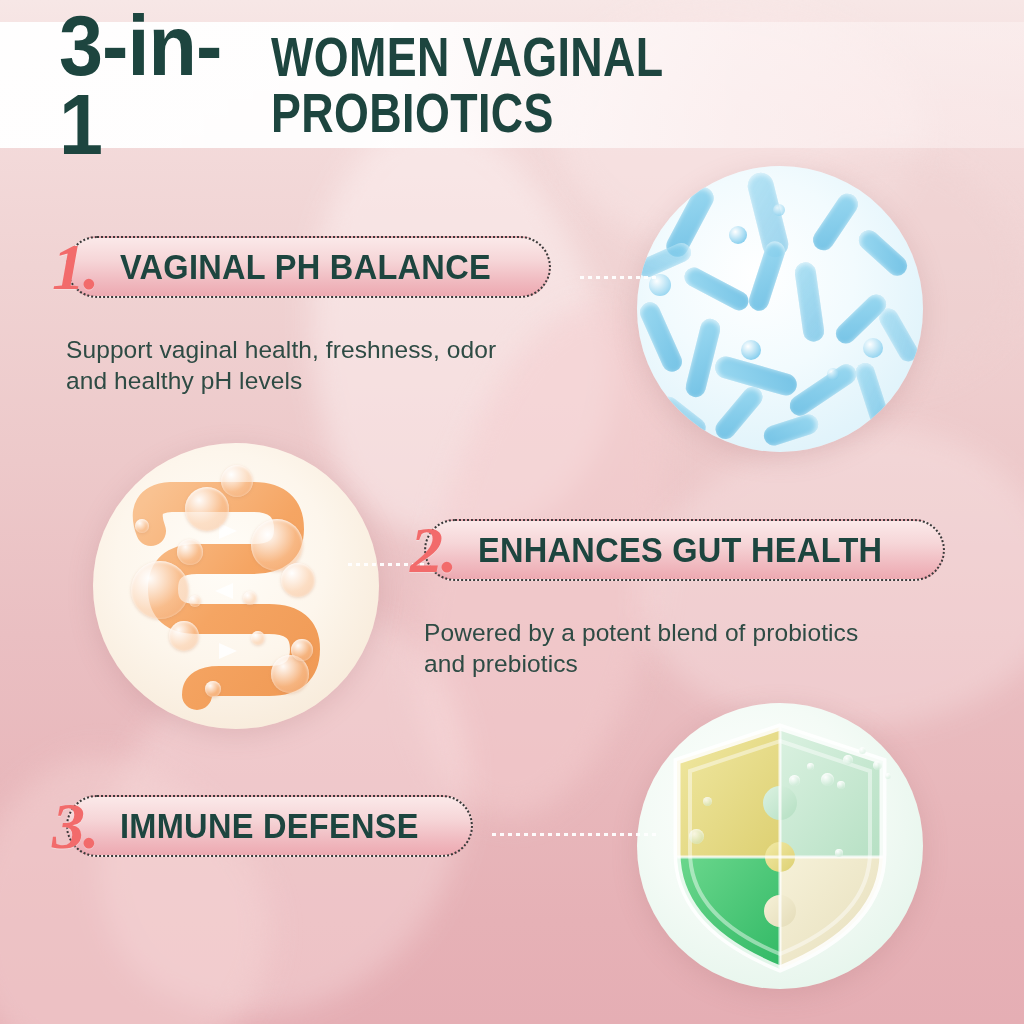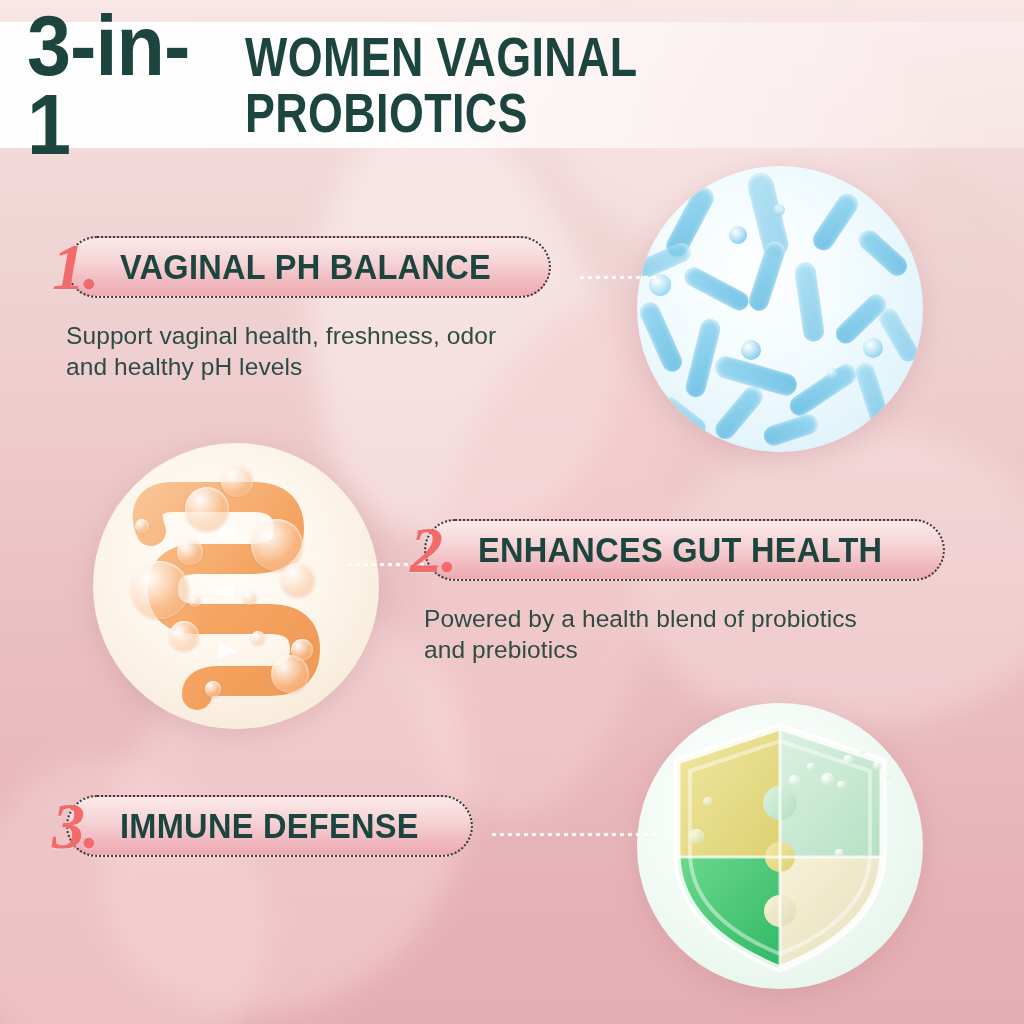--- a/index.html
+++ b/index.html
@@ -56,21 +56,21 @@
     background:linear-gradient(90deg,
        rgba(255,255,255,.97) 0%,
        rgba(255,255,255,.95) 38%,
        rgba(255,252,252,.72) 58%,
        rgba(255,250,250,.55) 72%,
        rgba(255,248,248,.45) 86%,
        rgba(255,248,248,.40) 100%);
   }
   .header-inner{
     position:absolute; left:0; top:22px; width:100%; height:126px;
-    display:flex; align-items:center; padding-left:27px; gap:20px;
+    display:flex; align-items:center; padding-left:59px; gap:20px;
   }
   .title-big{
     font-family:"Liberation Sans Narrow","Liberation Sans",sans-serif;
     font-weight:700; font-size:86px; line-height:.92;
     letter-spacing:-1px; color:#1d453f;
     transform:scaleX(.92); transform-origin:left center;
   }
   .title-rest{
     font-family:"Liberation Sans Narrow","Liberation Sans",sans-serif;
     font-weight:700; font-size:56px; line-height:1;
@@ -125,21 +125,21 @@
     font-size:66px; line-height:1; color:#f26b6b;
     text-shadow:0 1px 0 rgba(255,255,255,.3);
     letter-spacing:-2px;
   }
   .badge-title{
     font-family:"Liberation Sans Narrow","Liberation Sans",sans-serif;
     font-weight:700; font-size:35px; letter-spacing:.3px; color:#1d453f;
     transform:scaleX(.93); transform-origin:left center; white-space:nowrap;
   }
   .desc{
-    margin-top:22px; font-size:24.5px; line-height:1.28;
+    margin-top:36px; font-size:24.5px; line-height:1.28;
     color:#2e4b44; font-weight:400; white-space:pre-line;
     letter-spacing:.1px;
   }
 
   
   .connector{
     position:absolute; height:3px;
     background-image:repeating-linear-gradient(90deg,
         rgba(255,255,255,.95) 0px, rgba(255,255,255,.95) 4px,
         rgba(255,255,255,0) 4px, rgba(255,255,255,0) 8px);
@@ -292,21 +292,21 @@
     </div>
     <div class="desc">Support vaginal health, freshness, odor
 and healthy pH levels</div>
   </div>
 
   <div class="feature f2">
     <div class="badge">
       <span class="badge-num">2.</span>
       <span class="badge-title">ENHANCES GUT HEALTH</span>
     </div>
-    <div class="desc">Powered by a health blend of probiotics
+    <div class="desc">Powered by a potent blend of probiotics
 and prebiotics</div>
   </div>
 
   <div class="feature f3">
     <div class="badge">
       <span class="badge-num">3.</span>
       <span class="badge-title">IMMUNE DEFENSE</span>
     </div>
   </div>
 

